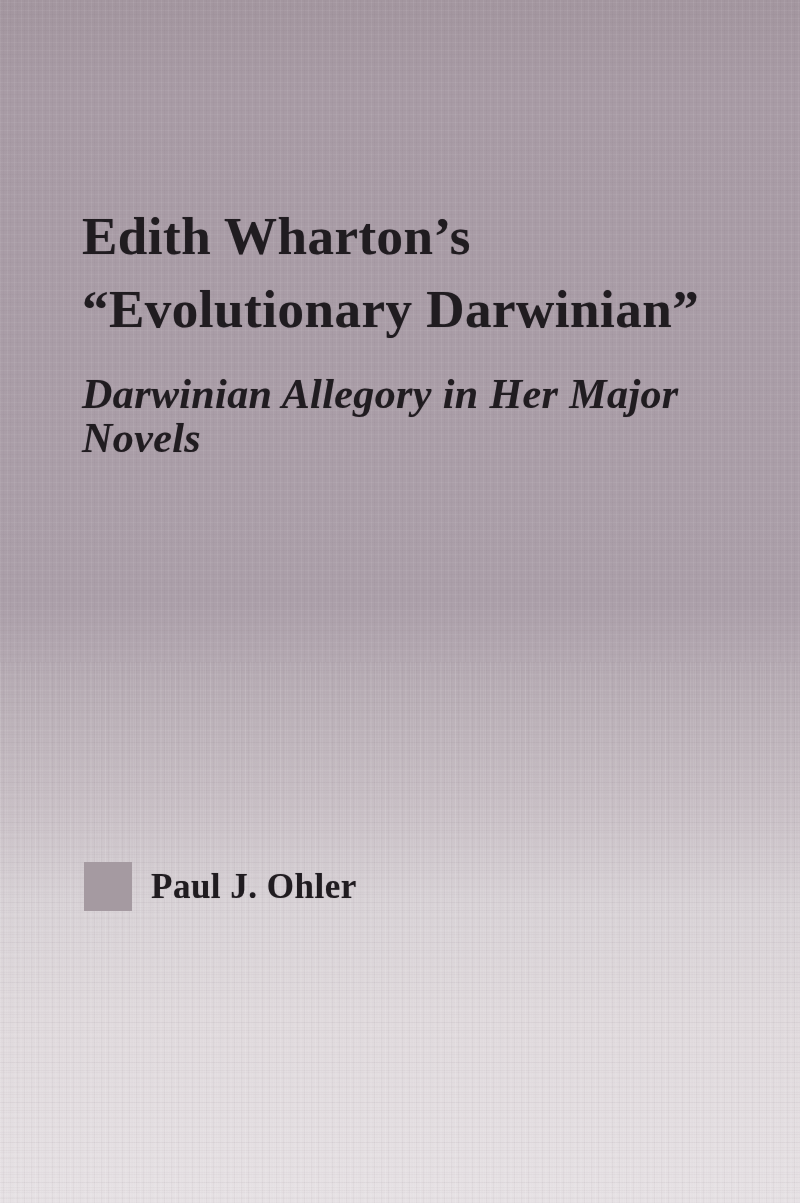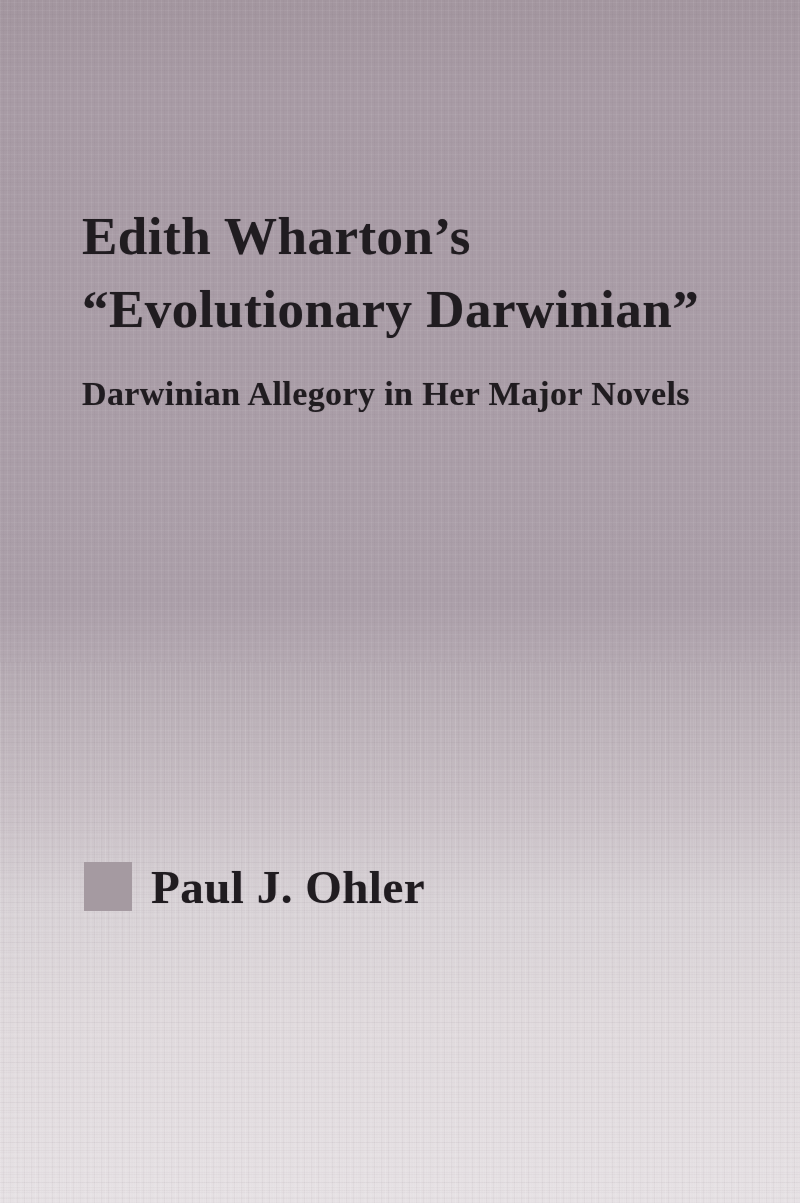--- a/index.html
+++ b/index.html
@@ -69,22 +69,23 @@
     line-height: 73px;
     letter-spacing: 0.5px;
     color: var(--text, #201c20);
     text-shadow: 0 0 1px rgba(45,35,45,0.45);
   }
   .book-title .line {
     display: block;
   }
   .book-subtitle {
     margin: 26px 0 0 0;
-    font-size: 34px;
+    font-size: 42px;
     font-weight: 600;
+    font-style: italic;
     line-height: 44px;
     letter-spacing: 0.4px;
     color: var(--text, #201c20);
     text-shadow: 0 0 1px rgba(45,35,45,0.4);
   }
   .author-row {
     position: absolute;
     left: 84px;
     top: 862px;
     height: 49px;
@@ -92,21 +93,21 @@
     align-items: center;
   }
   .author-square {
     width: 48px;
     height: 49px;
     background: var(--author-square, #a59aa1);
     flex: 0 0 auto;
   }
   .author-name {
     margin-left: 19px;
-    font-size: 47px;
+    font-size: 35px;
     font-weight: 600;
     letter-spacing: 0.5px;
     color: var(--text, #201c20);
     text-shadow: 0 0 1px rgba(45,35,45,0.4);
     white-space: nowrap;
   }
 </style>
 </head>
 <body>
 

